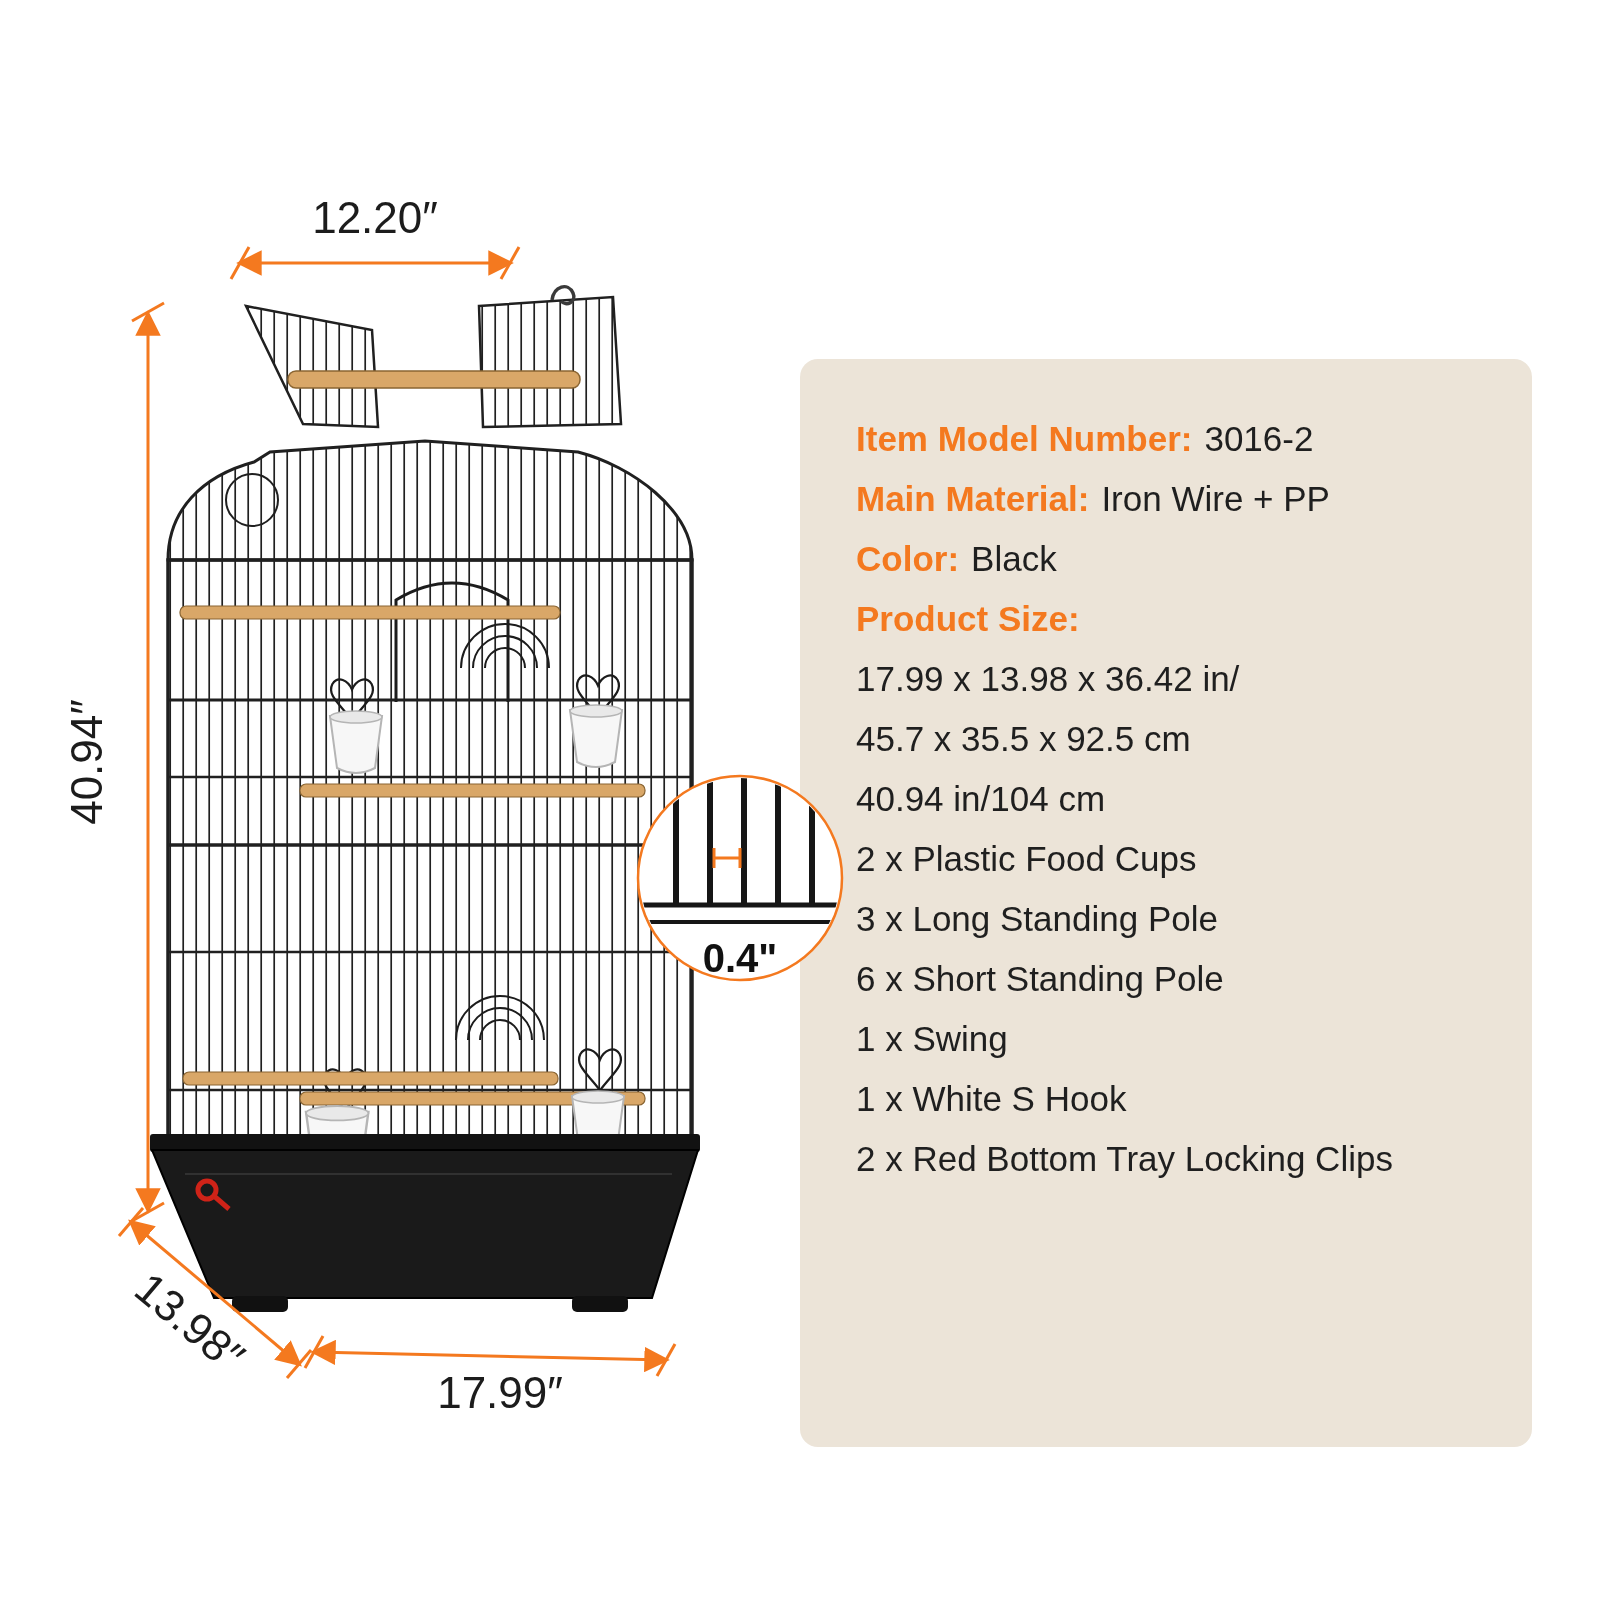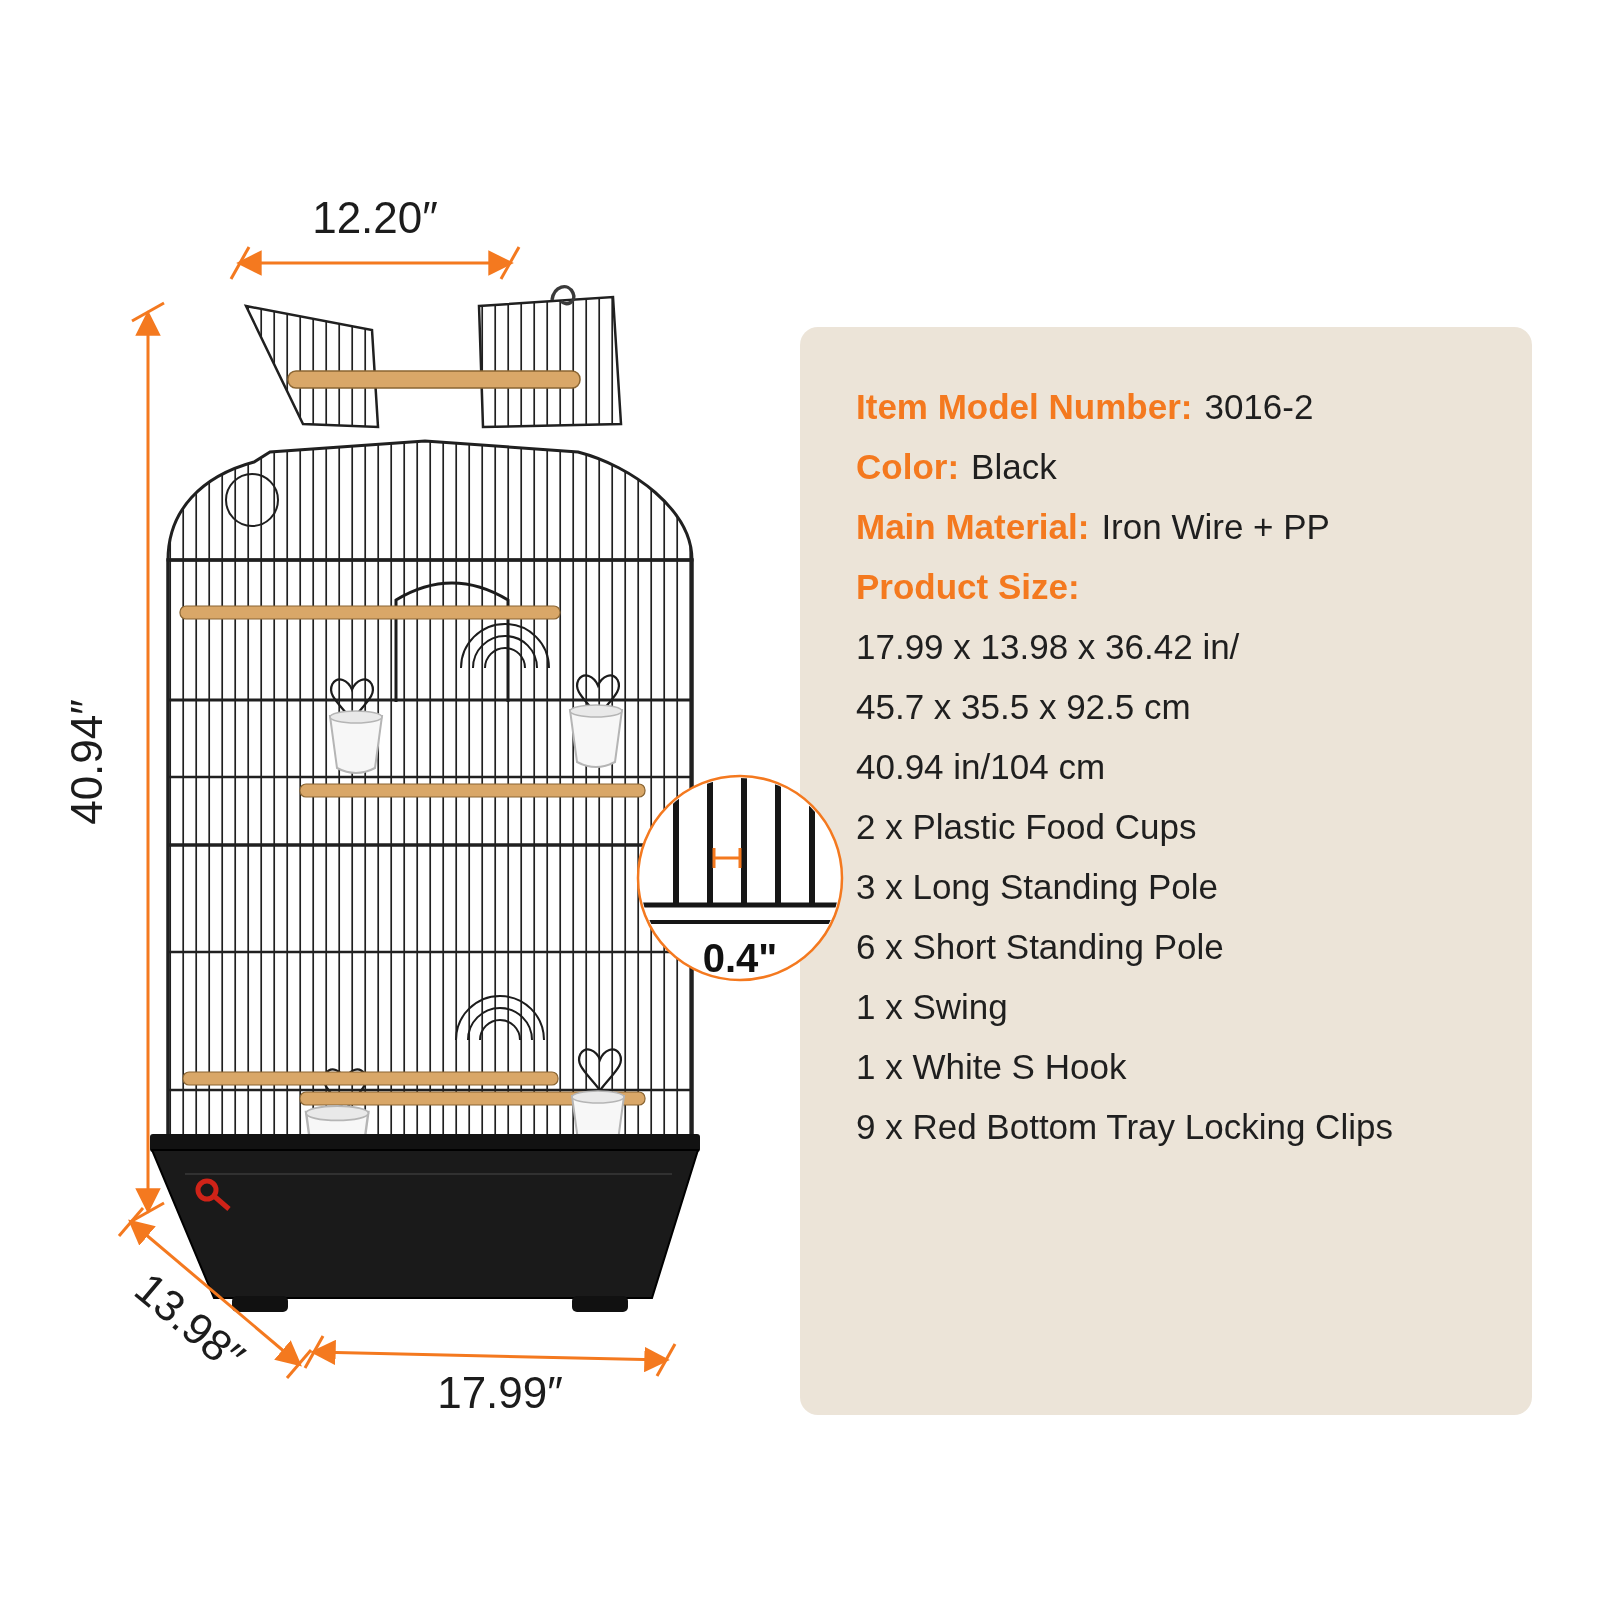--- a/index.html
+++ b/index.html
@@ -1,21 +1,21 @@
 <!DOCTYPE html>
 <html><head>
 <meta charset="utf-8">
 <style>
   html,body{margin:0;padding:0;background:#ffffff;}
   .canvas{
     position:relative;width:1600px;height:1600px;background:#ffffff;overflow:hidden;
     font-family:"Liberation Sans","DejaVu Sans",sans-serif;
   }
   .spec-panel{
-    position:absolute;left:800px;top:327px;width:732px;height:1088px;
+    position:absolute;left:800px;top:359px;width:732px;height:1088px;
     background:#ece4d8;border-radius:18px;box-sizing:border-box;
     padding:50px 24px 0 56px;z-index:1;
   }
   .spec-row{font-size:35px;line-height:60px;white-space:nowrap;color:#1f1f1f;}
   .spec-label{color:#f4791f;font-weight:bold;}
   .spec-label:not(:empty){margin-right:12px;}
   svg.scene{position:absolute;left:0;top:0;z-index:2;}
   svg text{font-family:"Liberation Sans","DejaVu Sans",sans-serif;}
   .dim-text{font-size:44px;fill:#1c1c1c;}
   .dim-line{stroke:#f4791f;stroke-width:3;fill:none;}
@@ -26,26 +26,26 @@
 </head>
 <body>
 
 <div class="canvas">
 
   <div class="spec-panel">
     <div class="spec-row">
       <span class="spec-label">Item Model Number:</span><span class="spec-value">3016-2</span>
     </div>
     <div class="spec-row">
+      <span class="spec-label">Main Material:</span><span class="spec-value">Iron Wire + PP</span>
+    </div>
+    <div class="spec-row">
       <span class="spec-label">Color:</span><span class="spec-value">Black</span>
     </div>
     <div class="spec-row">
-      <span class="spec-label">Main Material:</span><span class="spec-value">Iron Wire + PP</span>
-    </div>
-    <div class="spec-row">
       <span class="spec-label">Product Size:</span><span class="spec-value"></span>
     </div>
     <div class="spec-row">
       <span class="spec-label"></span><span class="spec-value">17.99 x 13.98 x 36.42 in/</span>
     </div>
     <div class="spec-row">
       <span class="spec-label"></span><span class="spec-value">45.7 x 35.5 x 92.5 cm</span>
     </div>
     <div class="spec-row">
       <span class="spec-label"></span><span class="spec-value">40.94 in/104 cm</span>
@@ -59,21 +59,21 @@
     <div class="spec-row">
       <span class="spec-label"></span><span class="spec-value">6 x Short Standing Pole</span>
     </div>
     <div class="spec-row">
       <span class="spec-label"></span><span class="spec-value">1 x Swing</span>
     </div>
     <div class="spec-row">
       <span class="spec-label"></span><span class="spec-value">1 x White S Hook</span>
     </div>
     <div class="spec-row">
-      <span class="spec-label"></span><span class="spec-value">9 x Red Bottom Tray Locking Clips</span>
+      <span class="spec-label"></span><span class="spec-value">2 x Red Bottom Tray Locking Clips</span>
     </div>
   </div>
 
   <svg class="scene" width="900" height="1500" viewBox="0 0 900 1500">
     <defs>
       <pattern id="wires" width="13" height="12" patternUnits="userSpaceOnUse">
         <line x1="1.2" y1="0" x2="1.2" y2="12" stroke="#202020" stroke-width="1.7"></line>
       </pattern>
       <marker id="arrow" viewBox="0 0 10 10" refX="8.5" refY="5" markerWidth="8.5" markerHeight="8.5" orient="auto-start-reverse">
         <path d="M0,0 L10,5 L0,10 Z" fill="#f4791f"></path>

